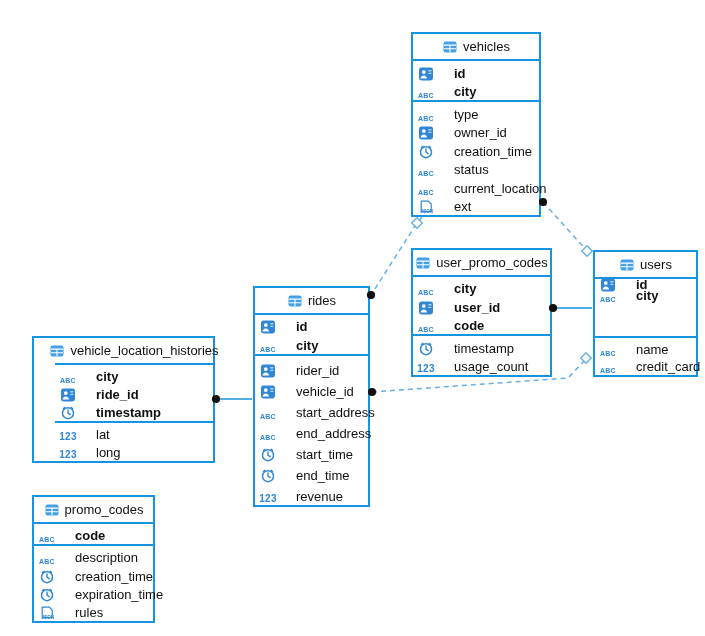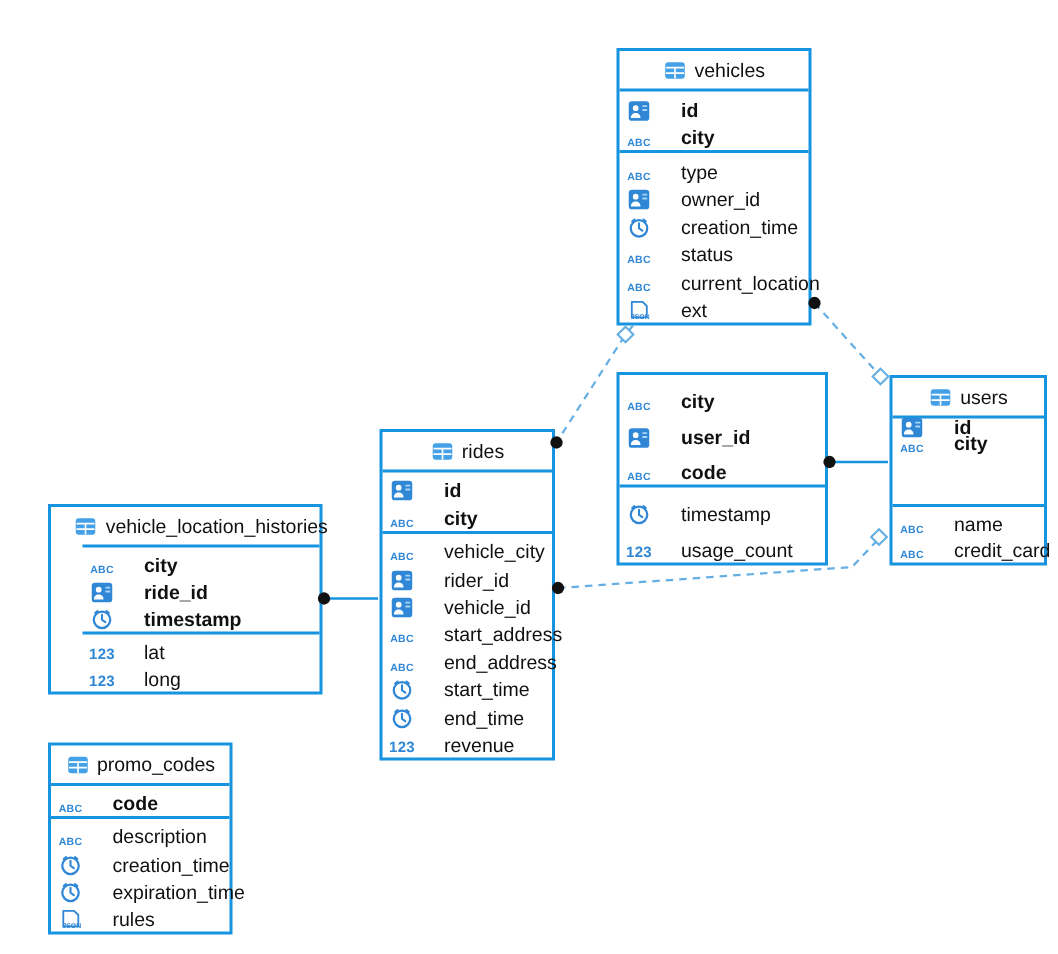--- a/index.html
+++ b/index.html
@@ -129,20 +129,29 @@
             <svg width="14" height="14" viewBox="0 0 14 14">
               <path d="M2.2 1.2h7.2l2.8 2.8v7.6H2.2z" fill="#fff" stroke="#2F87D6" stroke-width="1.2" stroke-linejoin="round"></path>
               <text x="1.6" y="12.6" font-size="4.6" font-weight="bold" fill="#2F87D6" font-family="Liberation Sans, sans-serif">JSON</text>
             </svg>
           </span>
           <span class="cname">ext</span>
         </div>
       </div>
     </div>
     <div class="tbl" style="left: 411px; top: 248px; width: 141px; height: 129px;">
+      <div class="hdr">
+        <span class="icon">
+          <svg width="14" height="12" viewBox="0 0 14 12">
+            <rect x="0.5" y="0.5" width="13" height="11" rx="2" fill="#45A1E7"></rect>
+            <path d="M1 4.1h12 M1 7.7h12 M7 4.1v7.2" stroke="#fff" stroke-width="1.1" fill="none"></path>
+          </svg>
+        </span>
+        <span class="tname">user_promo_codes</span>
+      </div>
       <div class="sect keys" style="flex-grow: 3;">
         <div class="row key">
           <span class="icon">
             <span class="abc">ABC</span>
           </span>
           <span class="cname">city</span>
         </div>
         <div class="row key">
           <span class="icon">
             <svg width="14" height="14" viewBox="0 0 14 14">
@@ -250,26 +259,20 @@
           <span class="cname">id</span>
         </div>
         <div class="row key">
           <span class="icon">
             <span class="abc">ABC</span>
           </span>
           <span class="cname">city</span>
         </div>
       </div>
       <div class="sect cols" style="flex-grow: 8;">
-        <div class="row">
-          <span class="icon">
-            <span class="abc">ABC</span>
-          </span>
-          <span class="cname">vehicle_city</span>
-        </div>
         <div class="row">
           <span class="icon">
             <svg width="14" height="14" viewBox="0 0 14 14">
               <rect x="0" y="0.5" width="14" height="13" rx="2.4" fill="#2F87D6"></rect>
               <circle cx="4.8" cy="5.1" r="1.9" fill="#fff"></circle>
               <path d="M1.6 11.6c0-1.9 1.4-3.2 3.2-3.2s3.2 1.3 3.2 3.2z" fill="#fff"></path>
               <rect x="9.2" y="3.1" width="3.3" height="1.3" rx="0.4" fill="#A8D4F5"></rect>
               <rect x="9.2" y="5.7" width="3.3" height="1.3" rx="0.4" fill="#A8D4F5"></rect>
             </svg>
           </span>

